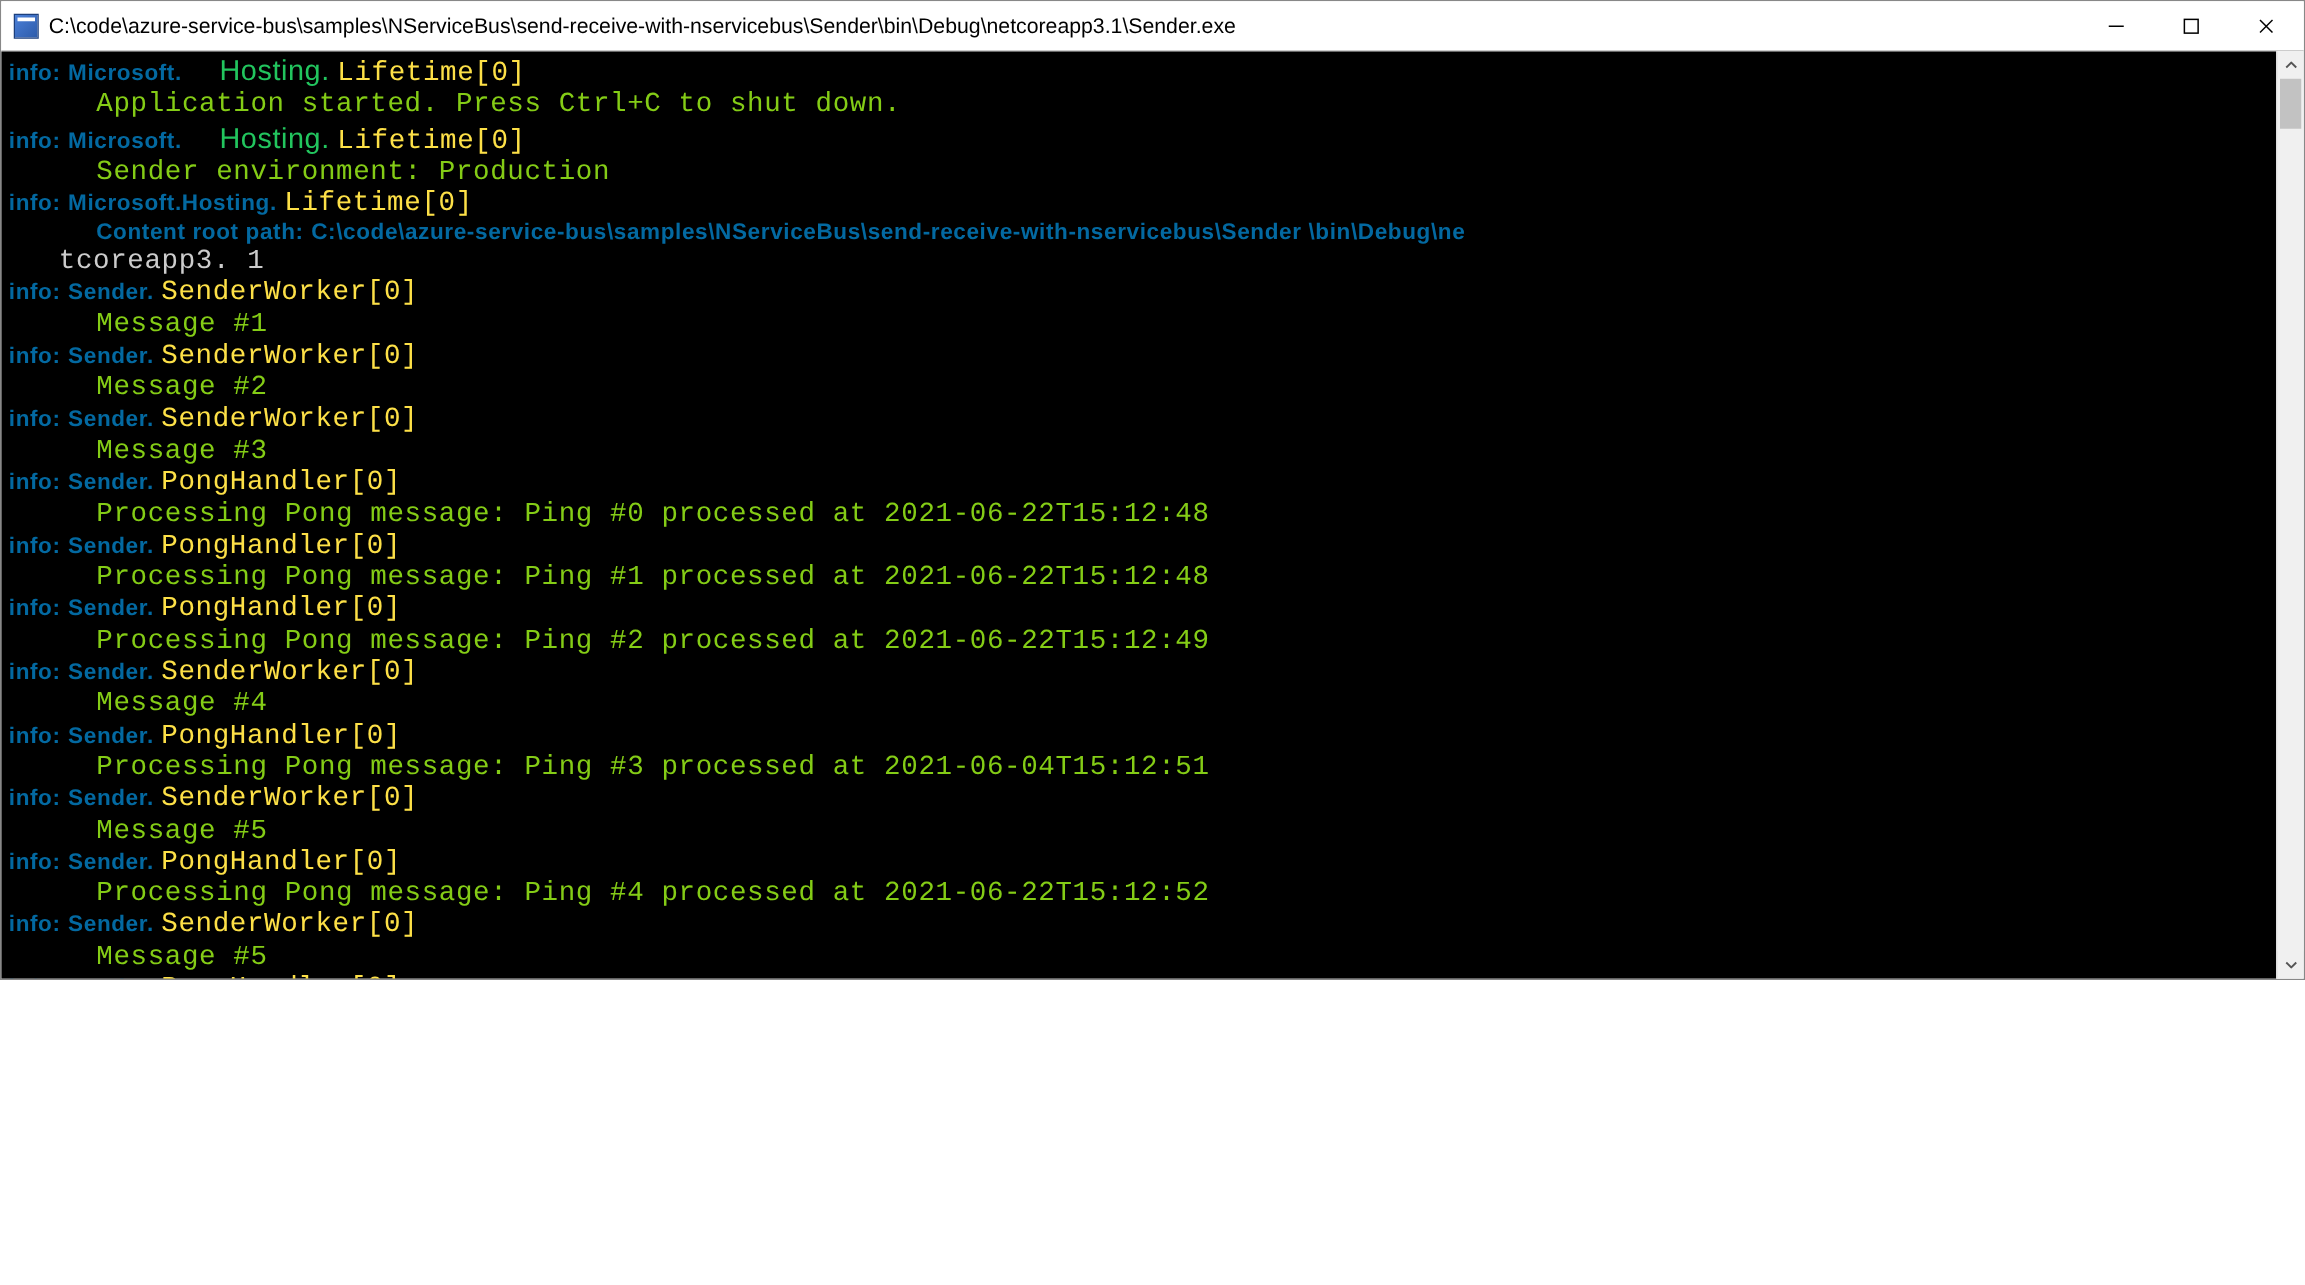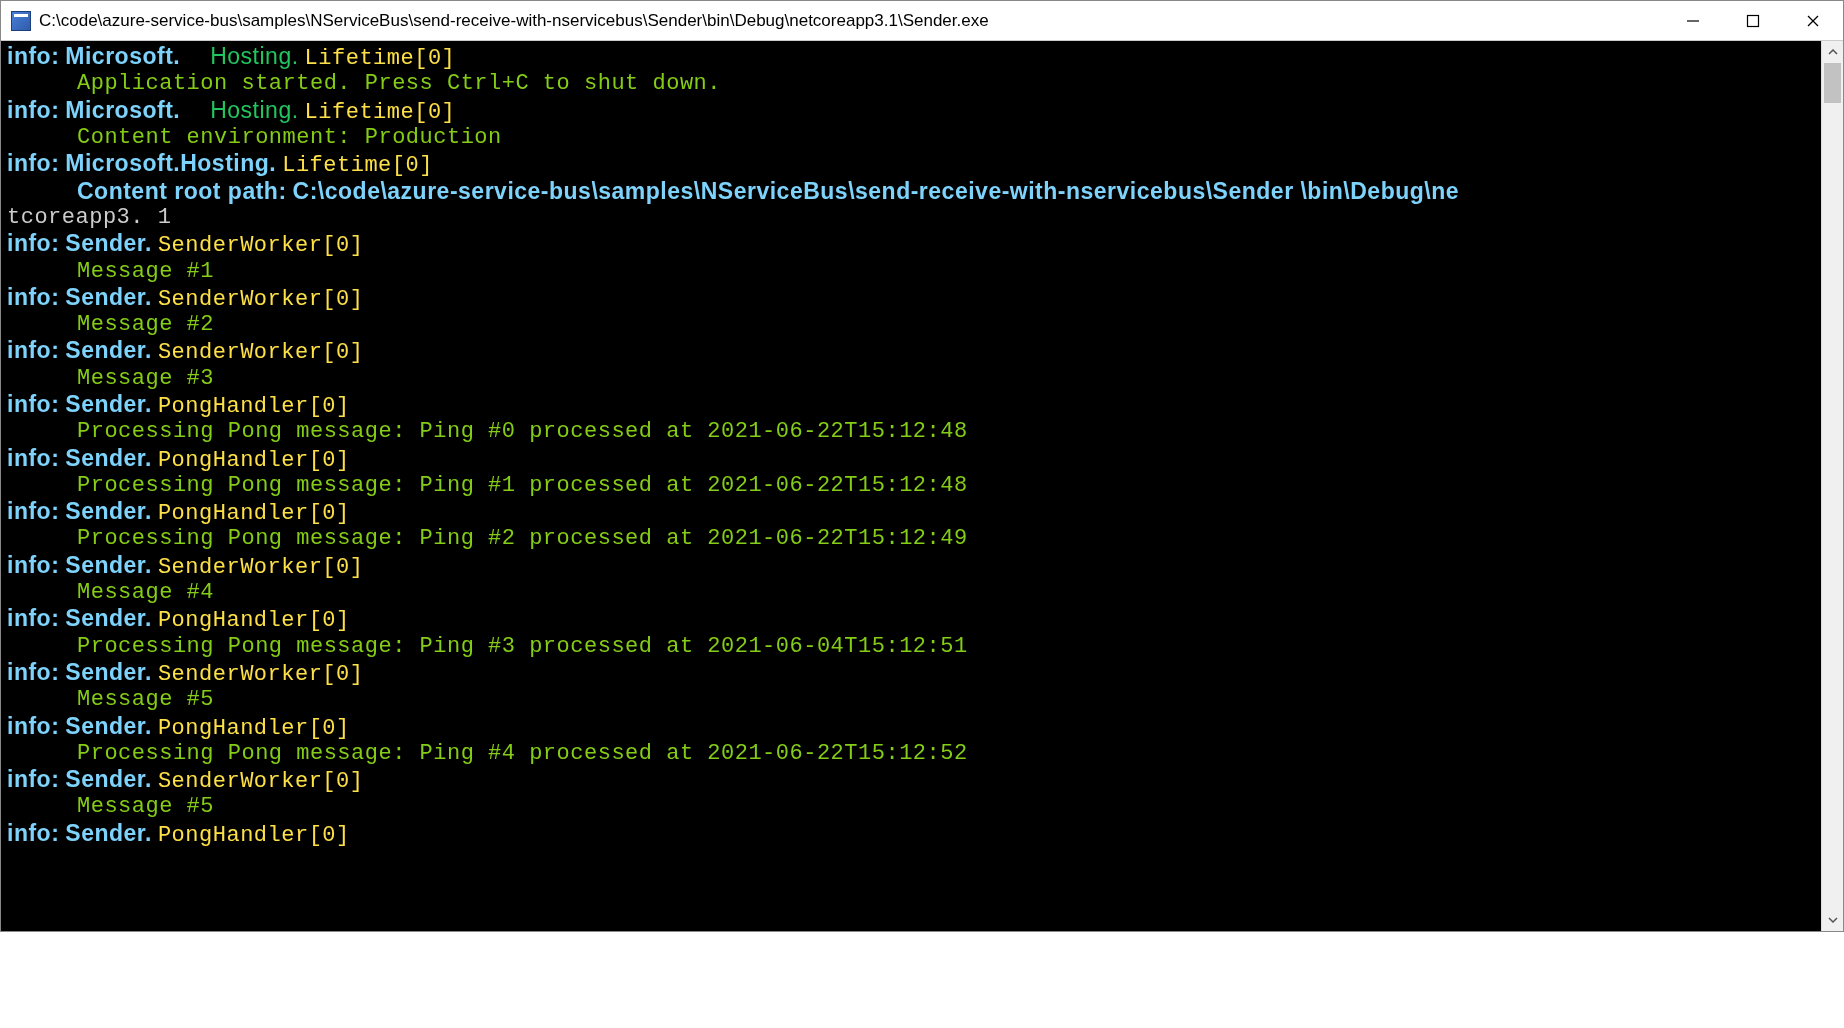--- a/index.html
+++ b/index.html
@@ -7,21 +7,21 @@
       padding: 0;
       box-sizing: border-box;
     }
     body {
       font-family: 'Segoe UI', Tahoma, sans-serif;
       background: #fff;
       overflow: hidden;
     }
     .window {
       width: 1844px;
-      height: 932px;
+      height: 784px;
       border: 1px solid #888;
       display: flex;
       flex-direction: column;
       background: #fff;
     }
     .titlebar {
       height: 40px;
       background: #fff;
       display: flex;
       align-items: center;
@@ -119,22 +119,22 @@
     }
     .log-entry .hdr {
       display: flex;
       flex-wrap: wrap;
       align-items: baseline;
       gap: 0 6px;
     }
     .bold {
       font-family: 'Segoe UI', Arial, sans-serif;
       font-weight: 600;
-      color: #7dd3fc;
-      font-size: 23px;
+      color: #0369a1;
+      font-size: 18px;
     }
     .reg {
       font-family: 'Segoe UI', Arial, sans-serif;
       font-weight: 400;
       color: #22c55e;
       font-size: 23px;
       margin-left: 24px;
     }
     .mono {
       font-family: Consolas, 'Courier New', monospace;
@@ -148,20 +148,21 @@
       font-size: 22px;
       white-space: pre-wrap;
     }
     .path-line .bold, .path-line .mono, .path-line .reg {
       white-space: nowrap;
     }
     .path-wrap {
       font-family: Consolas, 'Courier New', monospace;
       color: #ccc;
       font-size: 22px;
+      margin-left: 40px;
     }
   </style>
 </head>
 <body>
 
 <div class="window">
 
   <div class="titlebar">
     <div class="titlebar-icon"></div>
     <div class="titlebar-title">C:\code\azure-service-bus\samples\NServiceBus\send-receive-with-nservicebus\Sender\bin\Debug\netcoreapp3.1\Sender.exe</div>
@@ -198,21 +199,21 @@
         <div class="msg">Application started. Press Ctrl+C to shut down.</div>
       </div>
 
       <div class="log-entry">
         <div class="hdr">
           <span class="bold">info:</span>
           <span class="bold">Microsoft.</span>
           <span class="reg">Hosting.</span>
           <span class="mono">Lifetime[0]</span>
         </div>
-        <div class="msg">Content environment: Production</div>
+        <div class="msg">Sender environment: Production</div>
       </div>
 
       <div class="log-entry path-line">
         <div class="hdr">
           <span class="bold">info:</span>
           <span class="bold">Microsoft.Hosting.</span>
           <span class="mono">Lifetime[0]</span>
         </div>
         <div class="hdr" style="padding-left:70px;">
           <span class="bold">Content root path:</span>

